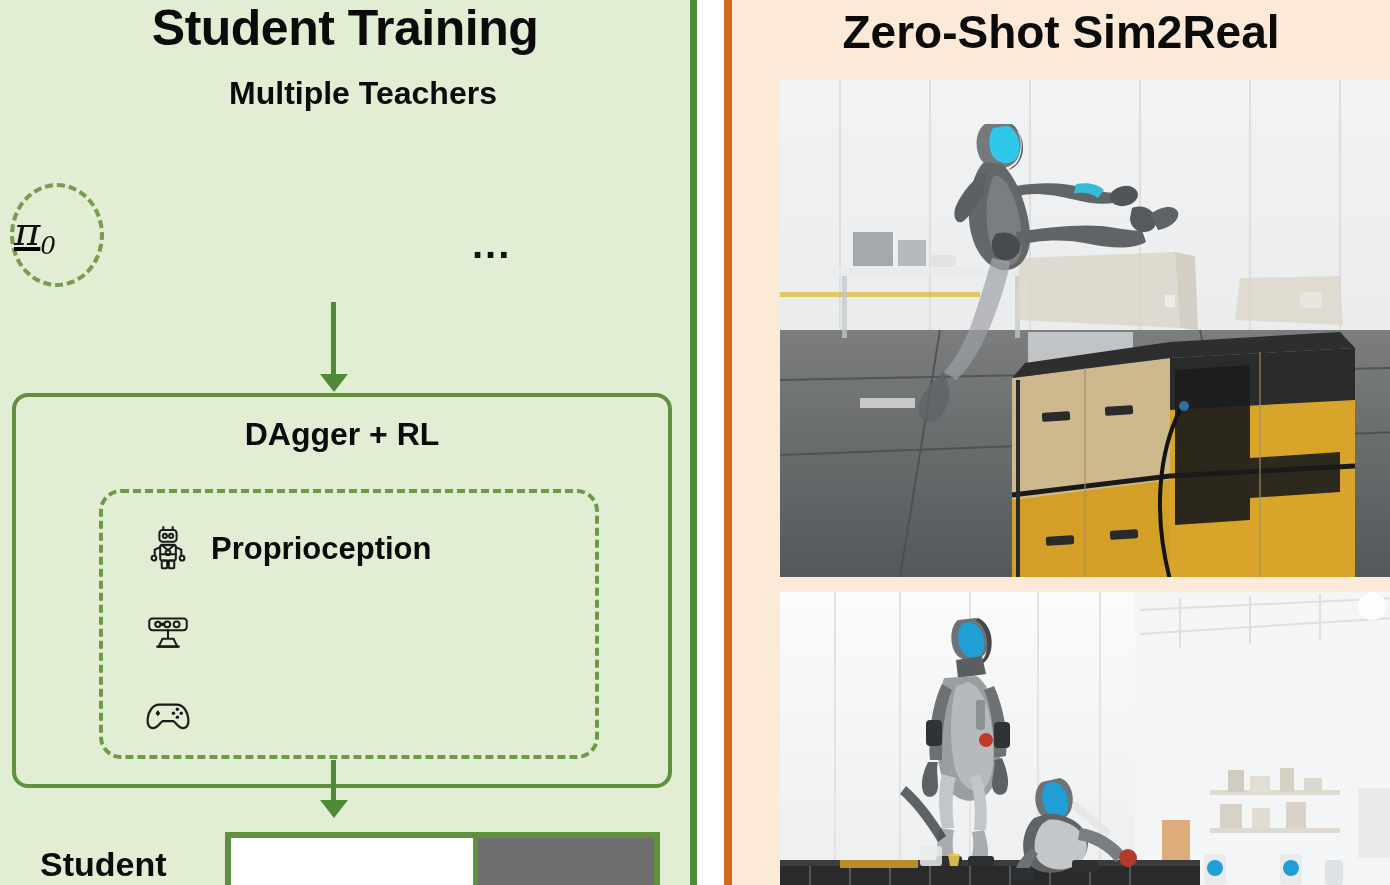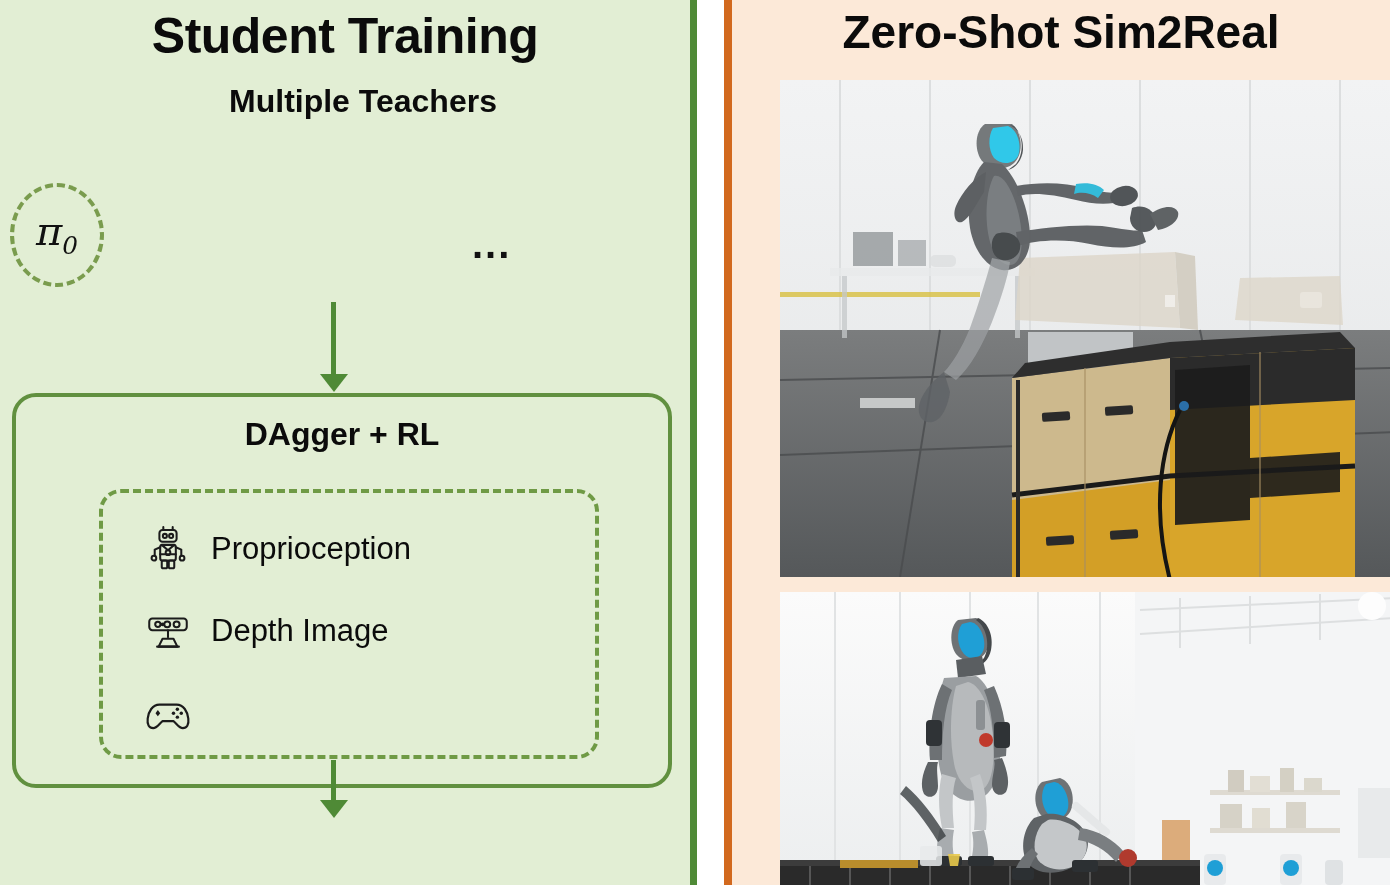--- a/index.html
+++ b/index.html
@@ -20,21 +20,21 @@
     box-sizing:border-box;
     overflow:hidden;
   }
   .panel-title{
     text-align:center;
     font-size:50px;
     font-weight:bold;
     color:#0b0b0b;
     letter-spacing:-0.5px;
     margin:0;
-    padding-top:8px;
+    padding-top:0;
     line-height:1.15;
     font-stretch:condensed;
   }
   .subtitle{
     text-align:center;
     font-size:32px;
     font-weight:bold;
     color:#0b0b0b;
     margin:0;
     padding-top:18px;
@@ -49,22 +49,23 @@
     width:690px;
     height:110px;
     display:flex;
     align-items:center;
   }
   .teacher{
     position:absolute;
     width:94px;height:104px;
     border:4px dashed #7a9c4e;
     border-radius:50%;
-    display:flex;align-items:center;justify-content:center;
-    box-sizing:border-box;
+    display:flex;align-items:center;
+    box-sizing:border-box;
+    text-decoration:underline;
   }
   .teacher .pi{
     font-family:"DejaVu Serif",serif;
     font-style:italic;
     font-size:40px;
     color:#111;
     line-height:1;
     white-space:nowrap;
   }
   .teacher .pi sub{
@@ -101,21 +102,21 @@
   }
   #arrow-top{left:331px;top:302px;height:74px;}
   #arrow-bottom{left:331px;top:760px;height:42px;}
 
   
   .dagger-box{
     position:absolute;
     left:12px;top:393px;
     width:660px;height:395px;
     border:4px solid #61903f;
-    border-radius:24px;
+    border-radius:16px;
     box-sizing:border-box;
   }
   .dagger-title{
     text-align:center;
     font-size:32px;
     font-weight:bold;
     color:#0b0b0b;
     margin:0;
     padding-top:20px;
     line-height:1.1;
@@ -135,21 +136,21 @@
   }
   .modality{
     display:flex;
     align-items:center;
     gap:16px;
     padding-left:38px;
     height:72px;
   }
   .modality .label{
     font-size:31px;
-    font-weight:normal;
+    font-weight:bold;
     color:#0b0b0b;
     white-space:nowrap;
     line-height:1;
   }
   .mod-icon{
     width:54px;height:54px;
     display:flex;align-items:center;justify-content:center;
     flex:0 0 54px;
   }
   .mod-icon svg{display:block;}
@@ -273,41 +274,47 @@
               <rect x="8" y="16" width="48" height="15" rx="4"></rect>
               <circle cx="19" cy="23.5" r="3.4"></circle>
                 <circle cx="31" cy="23.5" r="3.8"></circle>
                 <circle cx="43" cy="23.5" r="3.8"></circle>
               <circle cx="25" cy="23.5" r="1.2" fill="#1b1b1b"></circle>
               <line x1="32" y1="31" x2="32" y2="40"></line>
               <path d="M20 52 L25 42 L39 42 L44 52 Z"></path>
               <line x1="18" y1="52" x2="46" y2="52"></line>
             </svg>
           </span>
-          <span class="label">Depth Image</span>
         </div>
 
         <div class="modality">
           <span class="mod-icon">
             <svg viewBox="0 0 64 64" width="50" height="50" fill="none" stroke="#1b1b1b" stroke-width="2.8" stroke-linecap="round" stroke-linejoin="round">
               <path d="M21 20 C12 20 7 29 6 38 C5 46 8 50 13 50 C18 50 21 44 25 41 L39 41 C43 44 46 50 51 50 C56 50 59 46 58 38 C57 29 52 20 43 20 Z"></path>
               <path d="M19 27 L22 31 L19 35 L16 31 Z" fill="#1b1b1b" stroke="none"></path>
               <circle cx="44" cy="26" r="2.2" fill="#1b1b1b" stroke="none"></circle>
               <circle cx="39" cy="31" r="2.2" fill="#1b1b1b" stroke="none"></circle>
               <circle cx="49" cy="31" r="2.2" fill="#1b1b1b" stroke="none"></circle>
               <circle cx="44" cy="36" r="2.2" fill="#1b1b1b" stroke="none"></circle>
             </svg>
           </span>
         </div>
 
       </div>
     </div>
 
     <div class="arrow" id="arrow-bottom"></div>
 
+    <div class="student-row">
+      <span class="student-label">Student</span>
+      <div class="student-box">
+        <div class="white-half"></div>
+        <div class="gray-half"></div>
+      </div>
+    </div>
 
   </div>
 
   <div class="right-panel">
     <div class="right-inner">
       <h1 class="right-title">Zero-Shot Sim2Real</h1>
 
       <div class="photo" id="photo-jump">
         <svg viewBox="0 0 615 497" preserveAspectRatio="xMidYMid slice">
           <defs>

